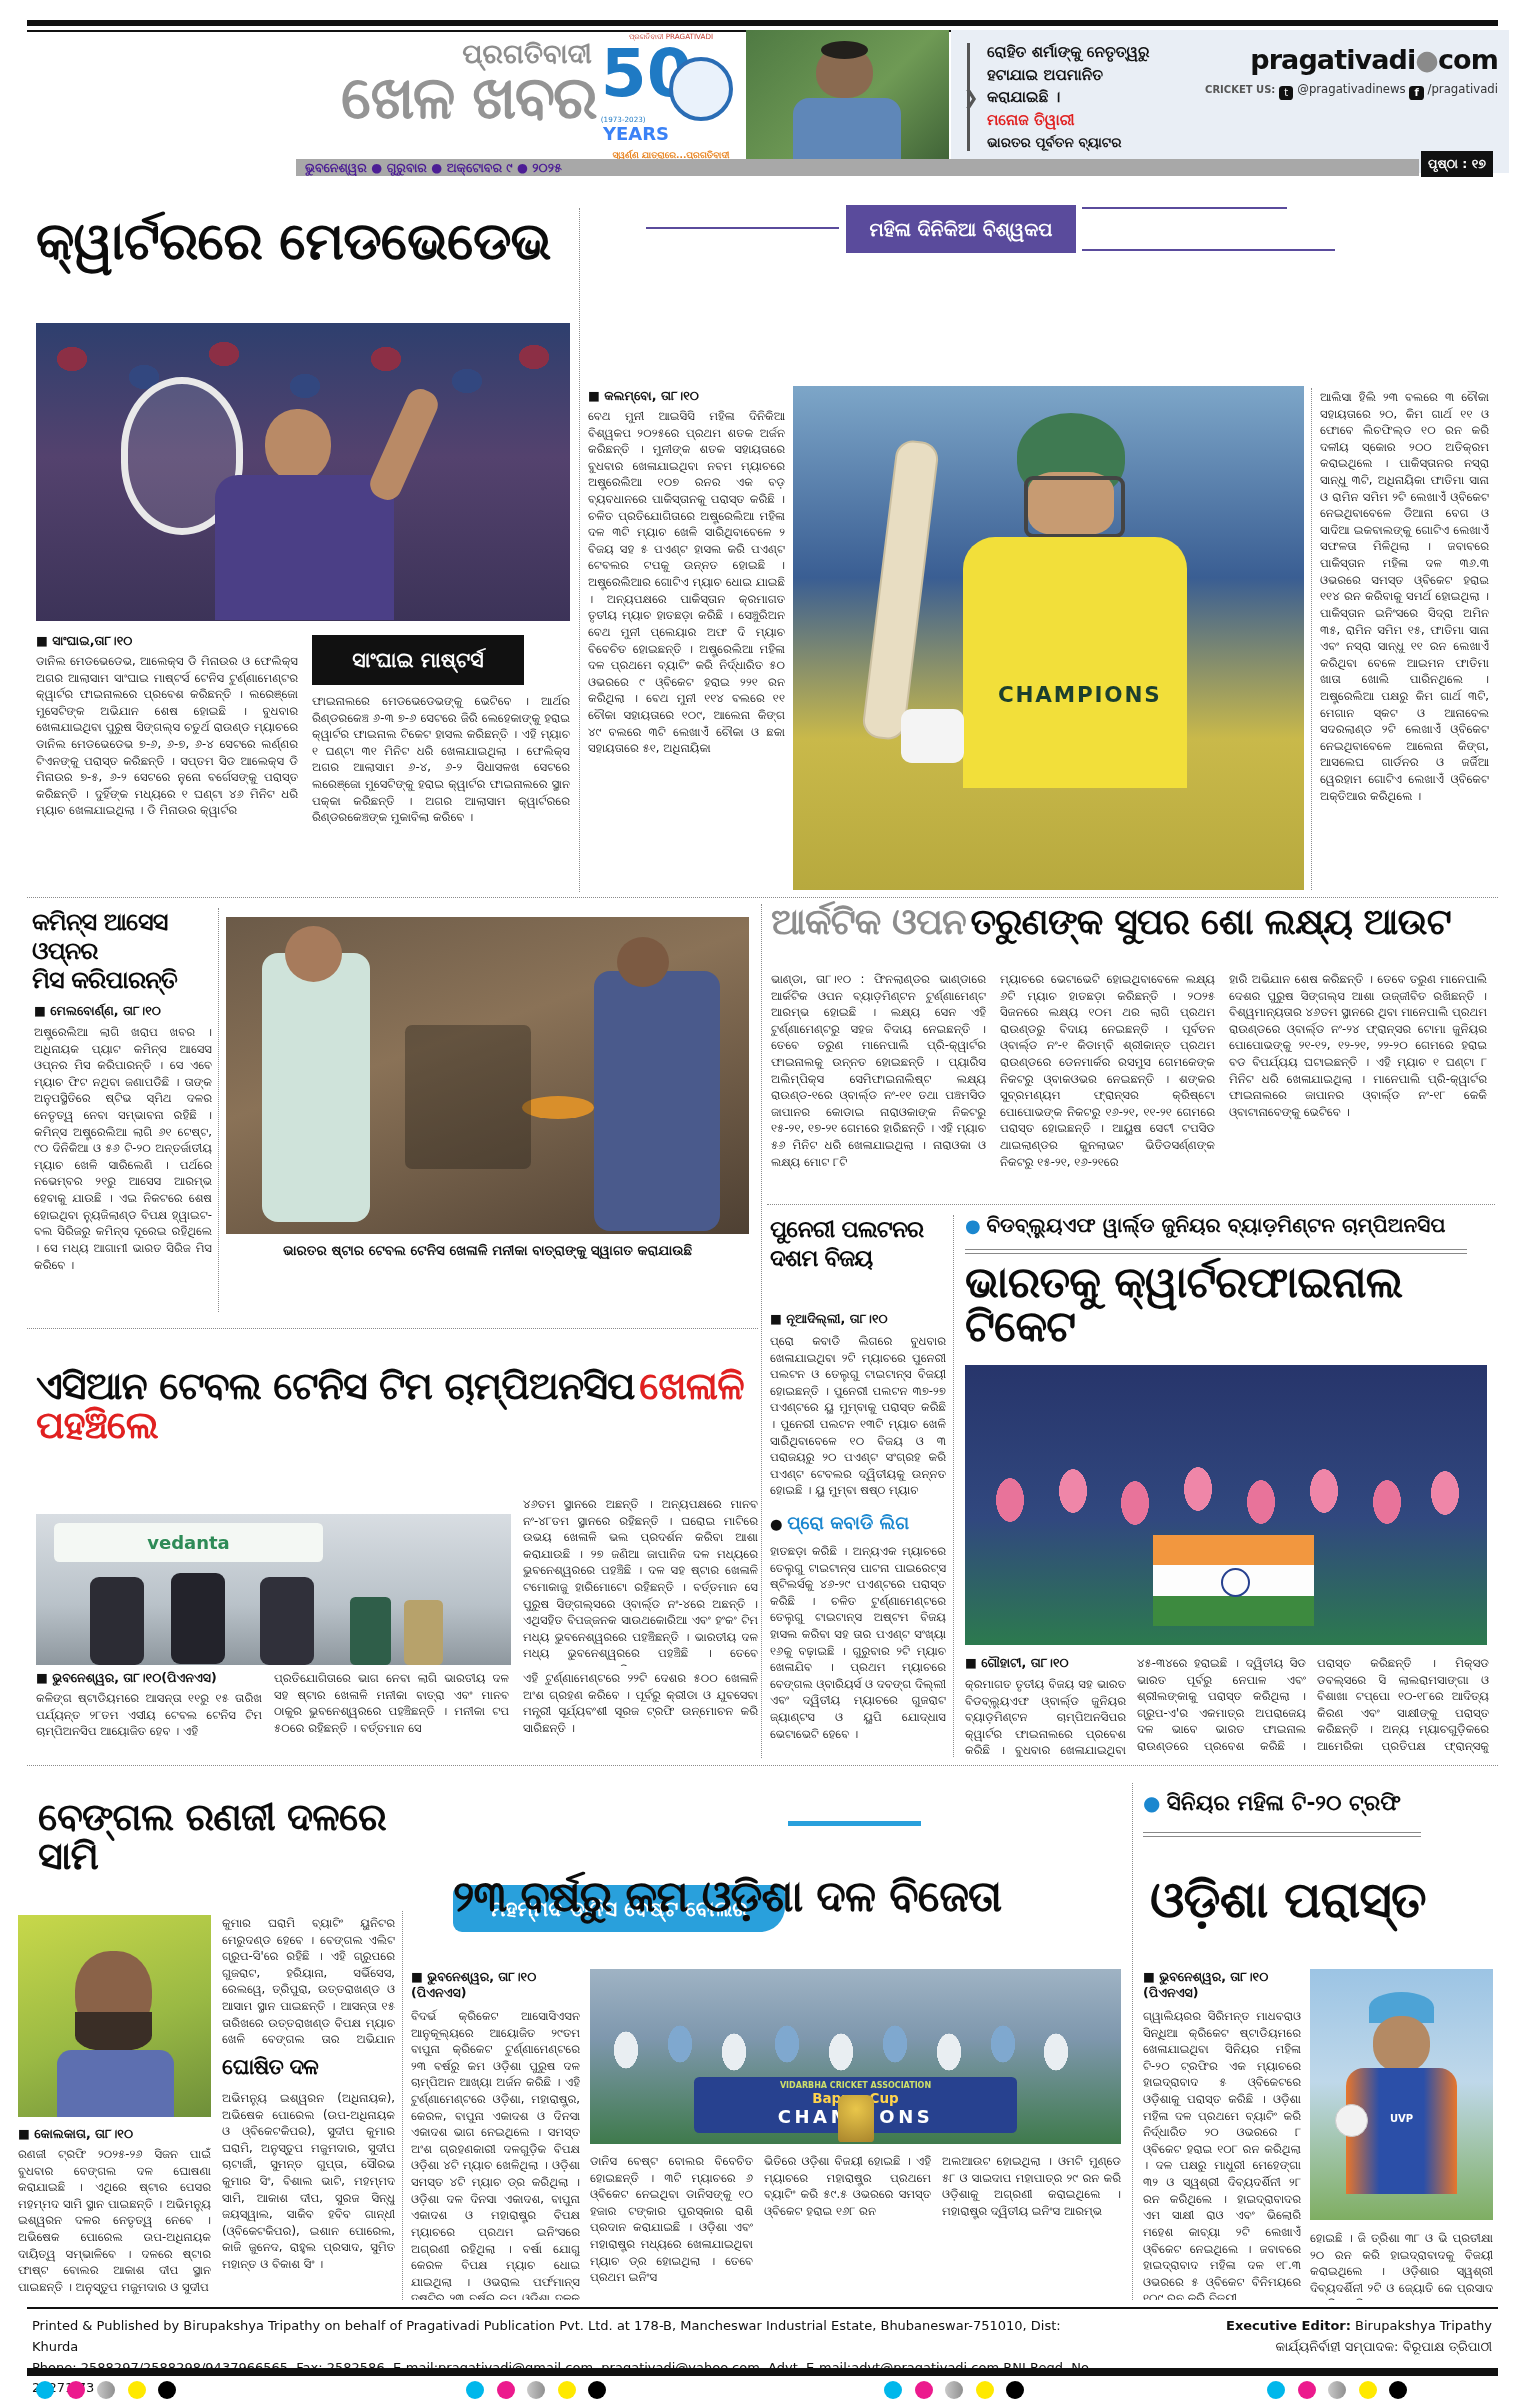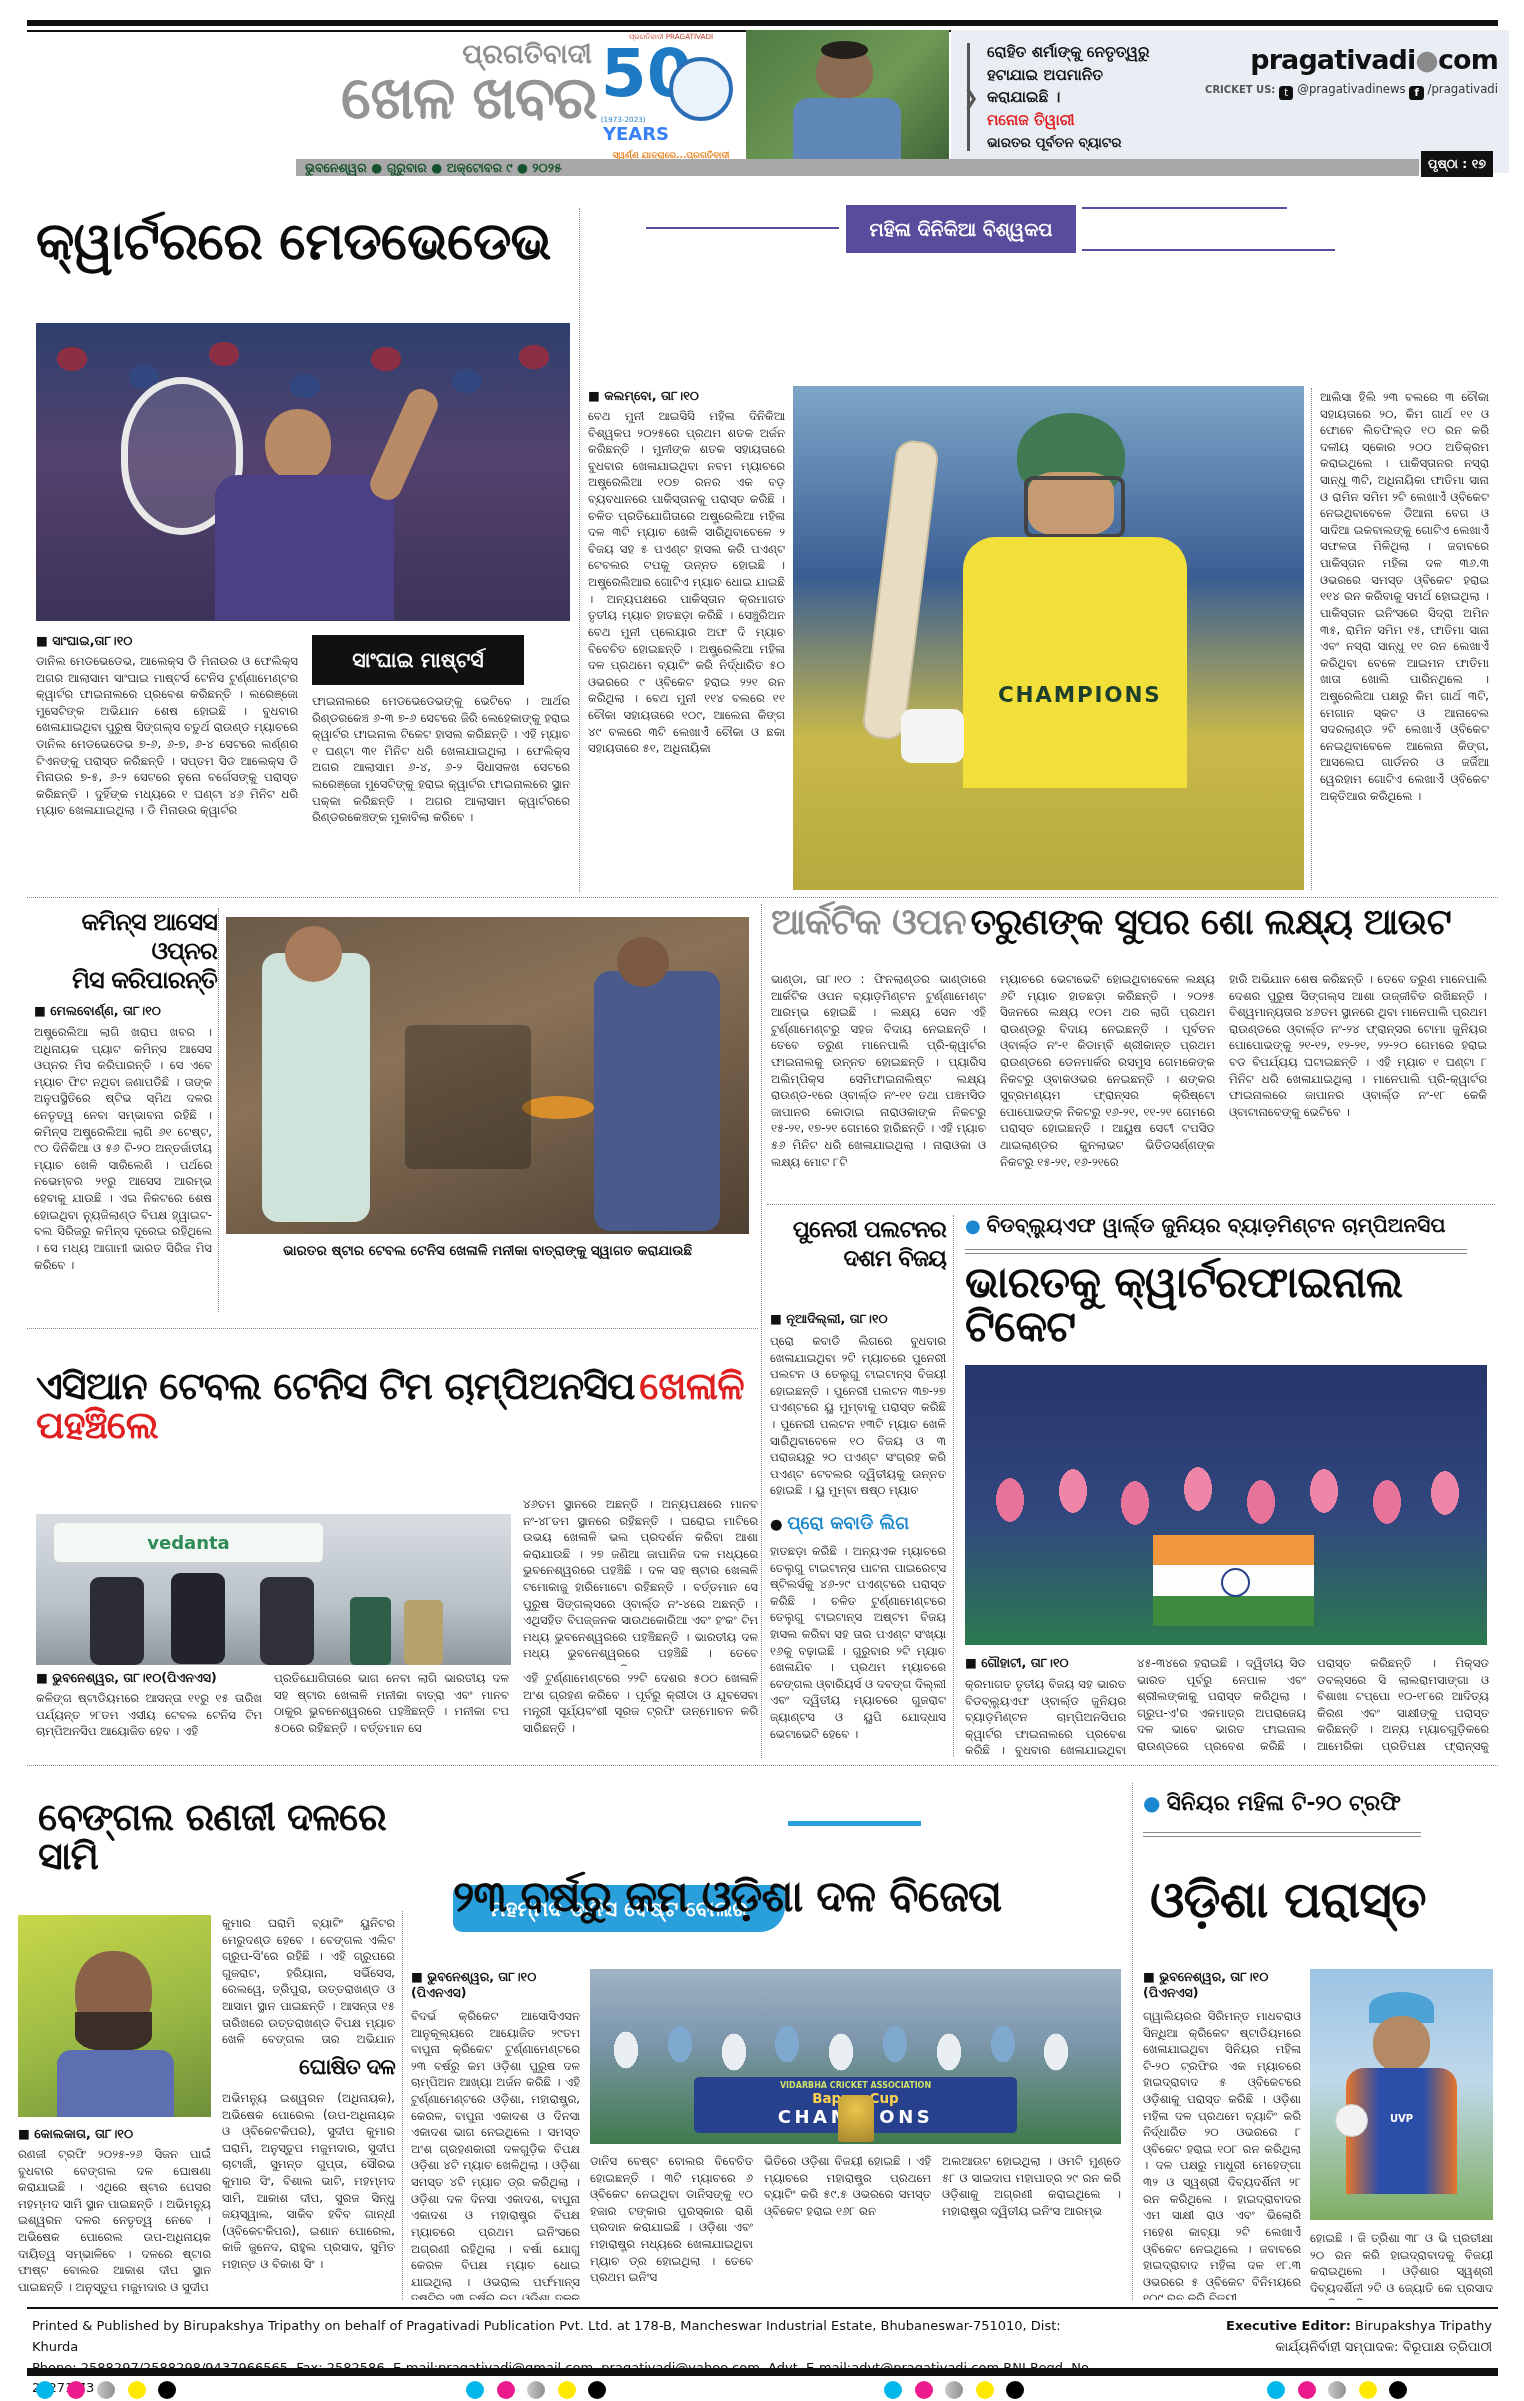--- a/index.html
+++ b/index.html
@@ -5,21 +5,21 @@
   html,body{margin:0;padding:0;background:#e8e8e8;}
   #page{position:relative;width:1525px;height:2401px;background:#ffffff;margin:0 auto;
         font-family:"DejaVu Sans","Liberation Sans",sans-serif;color:#1a1a1a;overflow:hidden;}
   .abs{position:absolute;}
   .rule{background:#111;}
   .dotV{border-left:1.8px dotted #8a8a8a;width:0;}
   .dotH{border-top:1.8px dotted #8a8a8a;height:0;}
   .hl{font-weight:800;color:#0c0c0c;line-height:1.02;letter-spacing:-0.9px;}
   .body{font-size:11.7px;line-height:1.42;text-align:justify;color:#141414;overflow:hidden;}
   .dl{font-weight:700;font-size:12.6px;color:#111;}
-  .center{text-align:right;}
+  .center{text-align:left;}
   .white{color:#fff;}
   .kickerBox{display:flex;align-items:center;justify-content:center;font-weight:800;}
   .photo{overflow:hidden;}
   .cap{font-weight:700;font-size:13.5px;color:#111;text-align:center;}
   .subheadBlue{color:#1b87cf;font-weight:800;}
   .u1{border-top:0.9px solid #888;border-bottom:0.9px solid #888;height:2.7px;}
   .dotRow{display:flex;gap:12.6px;}
   .dot{width:18px;height:18px;border-radius:50%;}
   .c-c{background:#00b7eb}.c-m{background:#ec1a8d}.c-g{background:linear-gradient(90deg,#c9c9c9,#8f8f8f)}.c-y{background:#ffe900}.c-k{background:#000}
 </style>
@@ -65,21 +65,21 @@
     <div class="abs" style="left:242px;top:52px;width:305px;text-align:right;font-size:11.7px;color:#333">
       <span style="font-weight:800;color:#555;font-size:10px">CRICKET US:</span>
       <span style="display:inline-block;width:14.4px;height:14.4px;border-radius:3.6px;background:#111;color:#fff;text-align:center;font-size:10px;line-height:14.4px;vertical-align:-2.7px">t</span>
       <span>@pragativadinews</span>
       <span style="display:inline-block;width:14.4px;height:14.4px;border-radius:3.6px;background:#111;color:#fff;text-align:center;font-size:10px;line-height:14.4px;vertical-align:-2.7px;font-weight:800">f</span>
       <span>/pragativadi</span>
     </div>
   </div>
 
   <div class="abs" style="left:296px;top:159px;width:1123px;height:17px;background:#a8a8a8">
-    <div style="padding:0.9px 0 0 9px;color:#14532d;font-weight:800;font-size:12.6px">ଭୁବନେଶ୍ୱର ● ଗୁରୁବାର ● ଅକ୍ଟୋବର ୯ ● ୨୦୨୫</div>
+    <div style="padding:0.9px 0 0 9px;color:#4c1d95;font-weight:800;font-size:12.6px">ଭୁବନେଶ୍ୱର ● ଗୁରୁବାର ● ଅକ୍ଟୋବର ୯ ● ୨୦୨୫</div>
   </div>
   <div class="abs kickerBox" style="left:1421px;top:151px;width:72px;height:26px;background:#111">
     <span class="white" style="font-size:12.6px">ପୃଷ୍ଠା : ୧୭</span>
   </div>
 
   <div class="abs hl" style="left:36px;top:215px;width:549px;font-size:52px">କ୍ୱାର୍ଟରରେ ମେଡଭେଡେଭ</div>
 
   <div class="abs photo" style="left:36px;top:323px;width:534px;height:298px;background:linear-gradient(180deg,#2e3f6e 0%,#54426e 45%,#3c3358 100%)">
     <div class="abs" style="left:0;top:0;width:534px;height:135px;background:
       radial-gradient(25px 20px at 36px 36px,#8c2f45 60%,transparent 61%),

